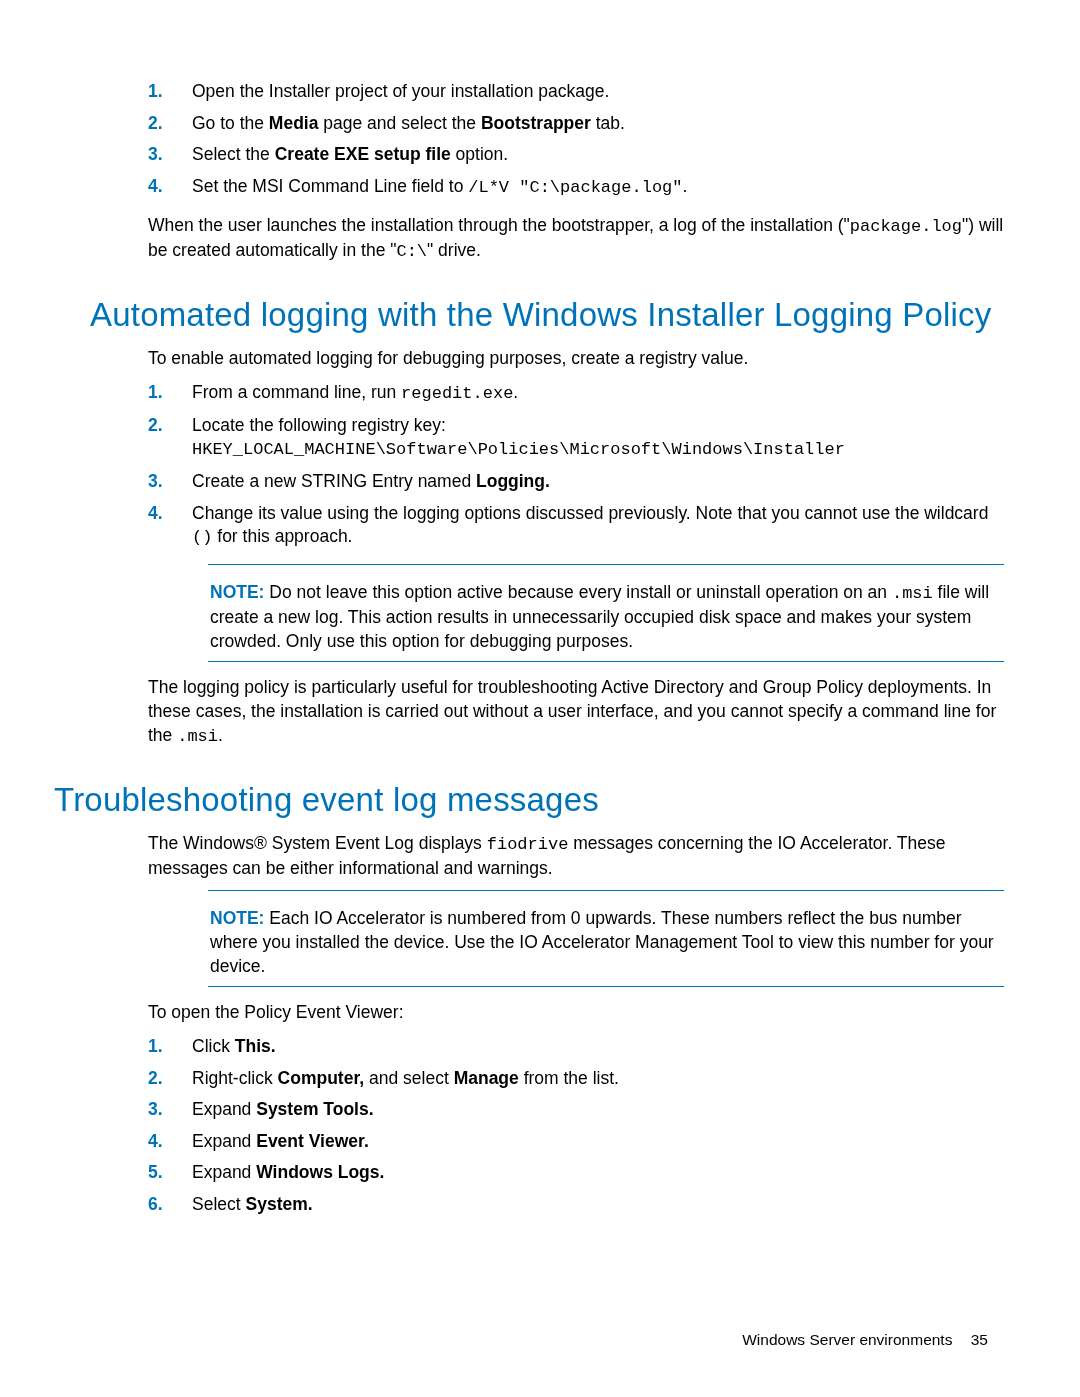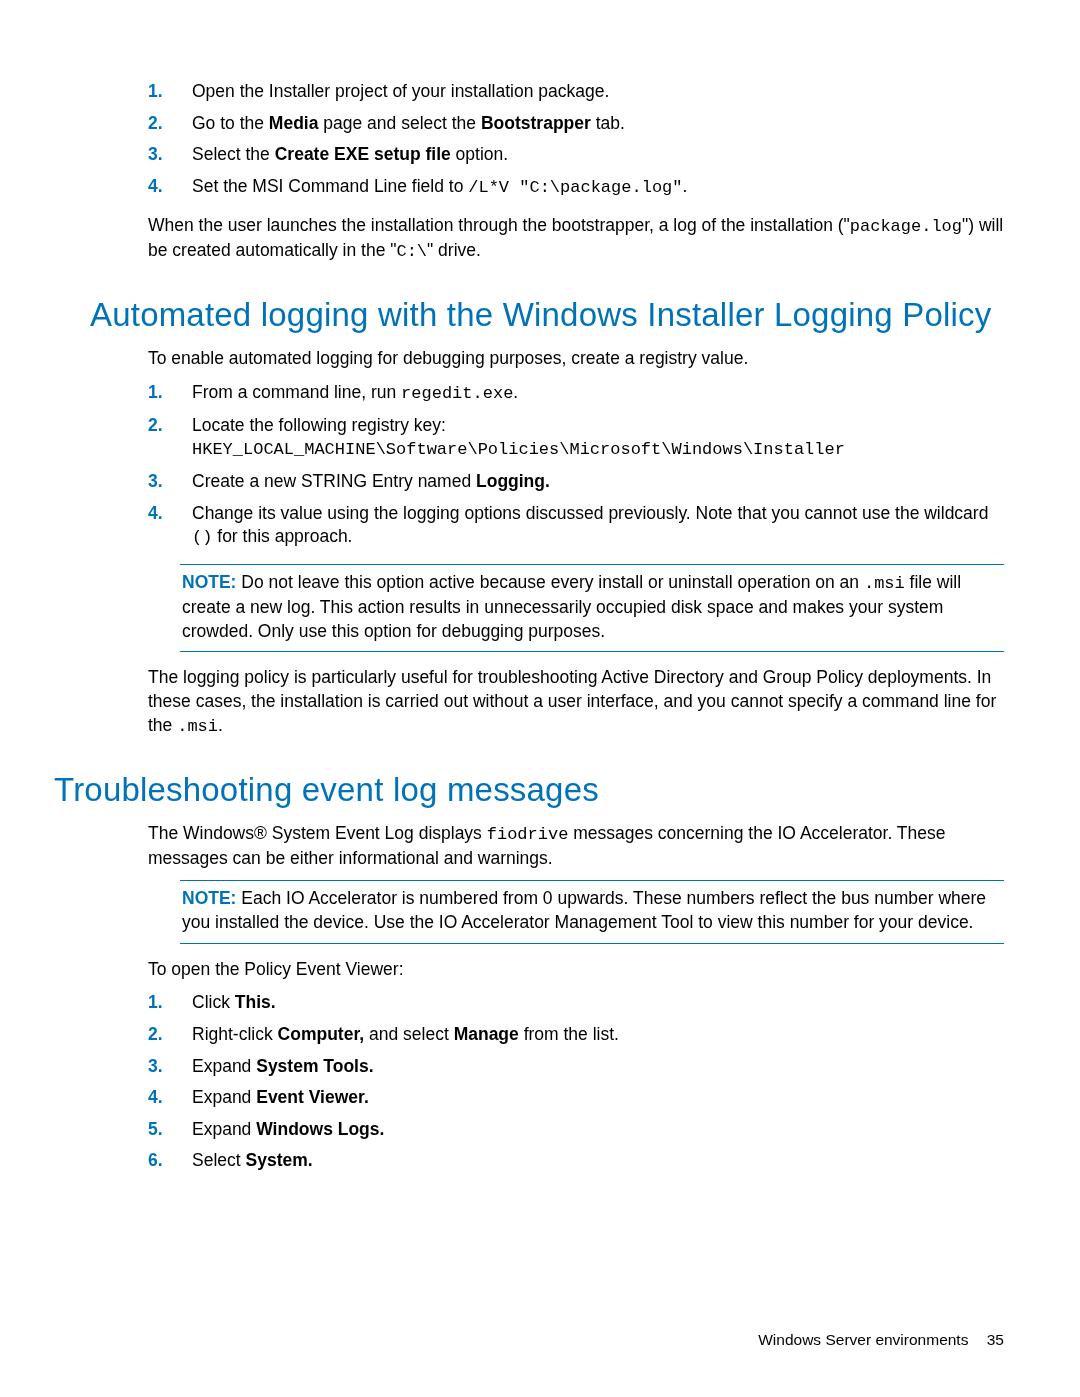--- a/index.html
+++ b/index.html
@@ -55,38 +55,38 @@
     font-weight: 400;
     color: #0073B8;
     font-size: 33px;
     line-height: 1.25;
     margin: 30px 0 12px 0;
     letter-spacing: 0.2px;
   }
   h2.section.first { margin-left: 14px; }
   h2.section.left  { margin-left: -22px; }
   .note-box {
-    margin: 10px 0 14px 32px;
+    margin: 10px 0 14px 60px;
     border-top: 1.5px solid #0073B8;
     border-bottom: 1.5px solid #0073B8;
-    padding: 6px 2px 8px 2px;
+    padding: 16px 2px 8px 2px;
   }
   .note-box p {
     margin: 0;
     font-size: 17.5px;
     line-height: 1.35;
   }
   .note-label {
     color: #0073B8;
     font-weight: 700;
   }
   .footer {
     position: absolute;
     bottom: 48px;
-    right: 76px;
+    right: 92px;
     font-size: 15.5px;
     color: #000;
   }
   .footer .pg { margin-left: 14px; }
 </style>
 </head>
 <body>
 
 <div class="page">
 

